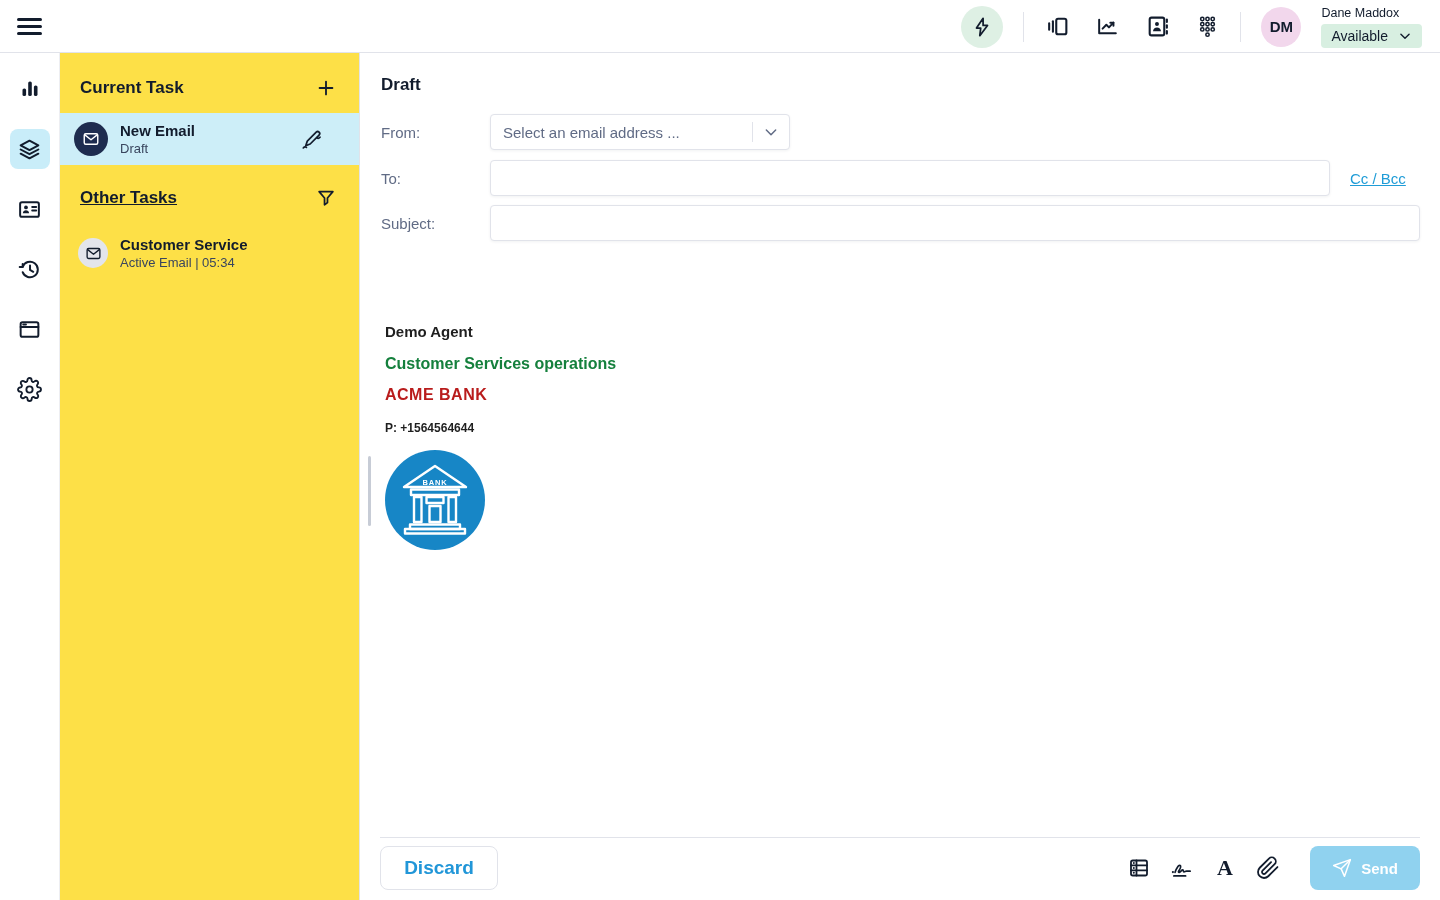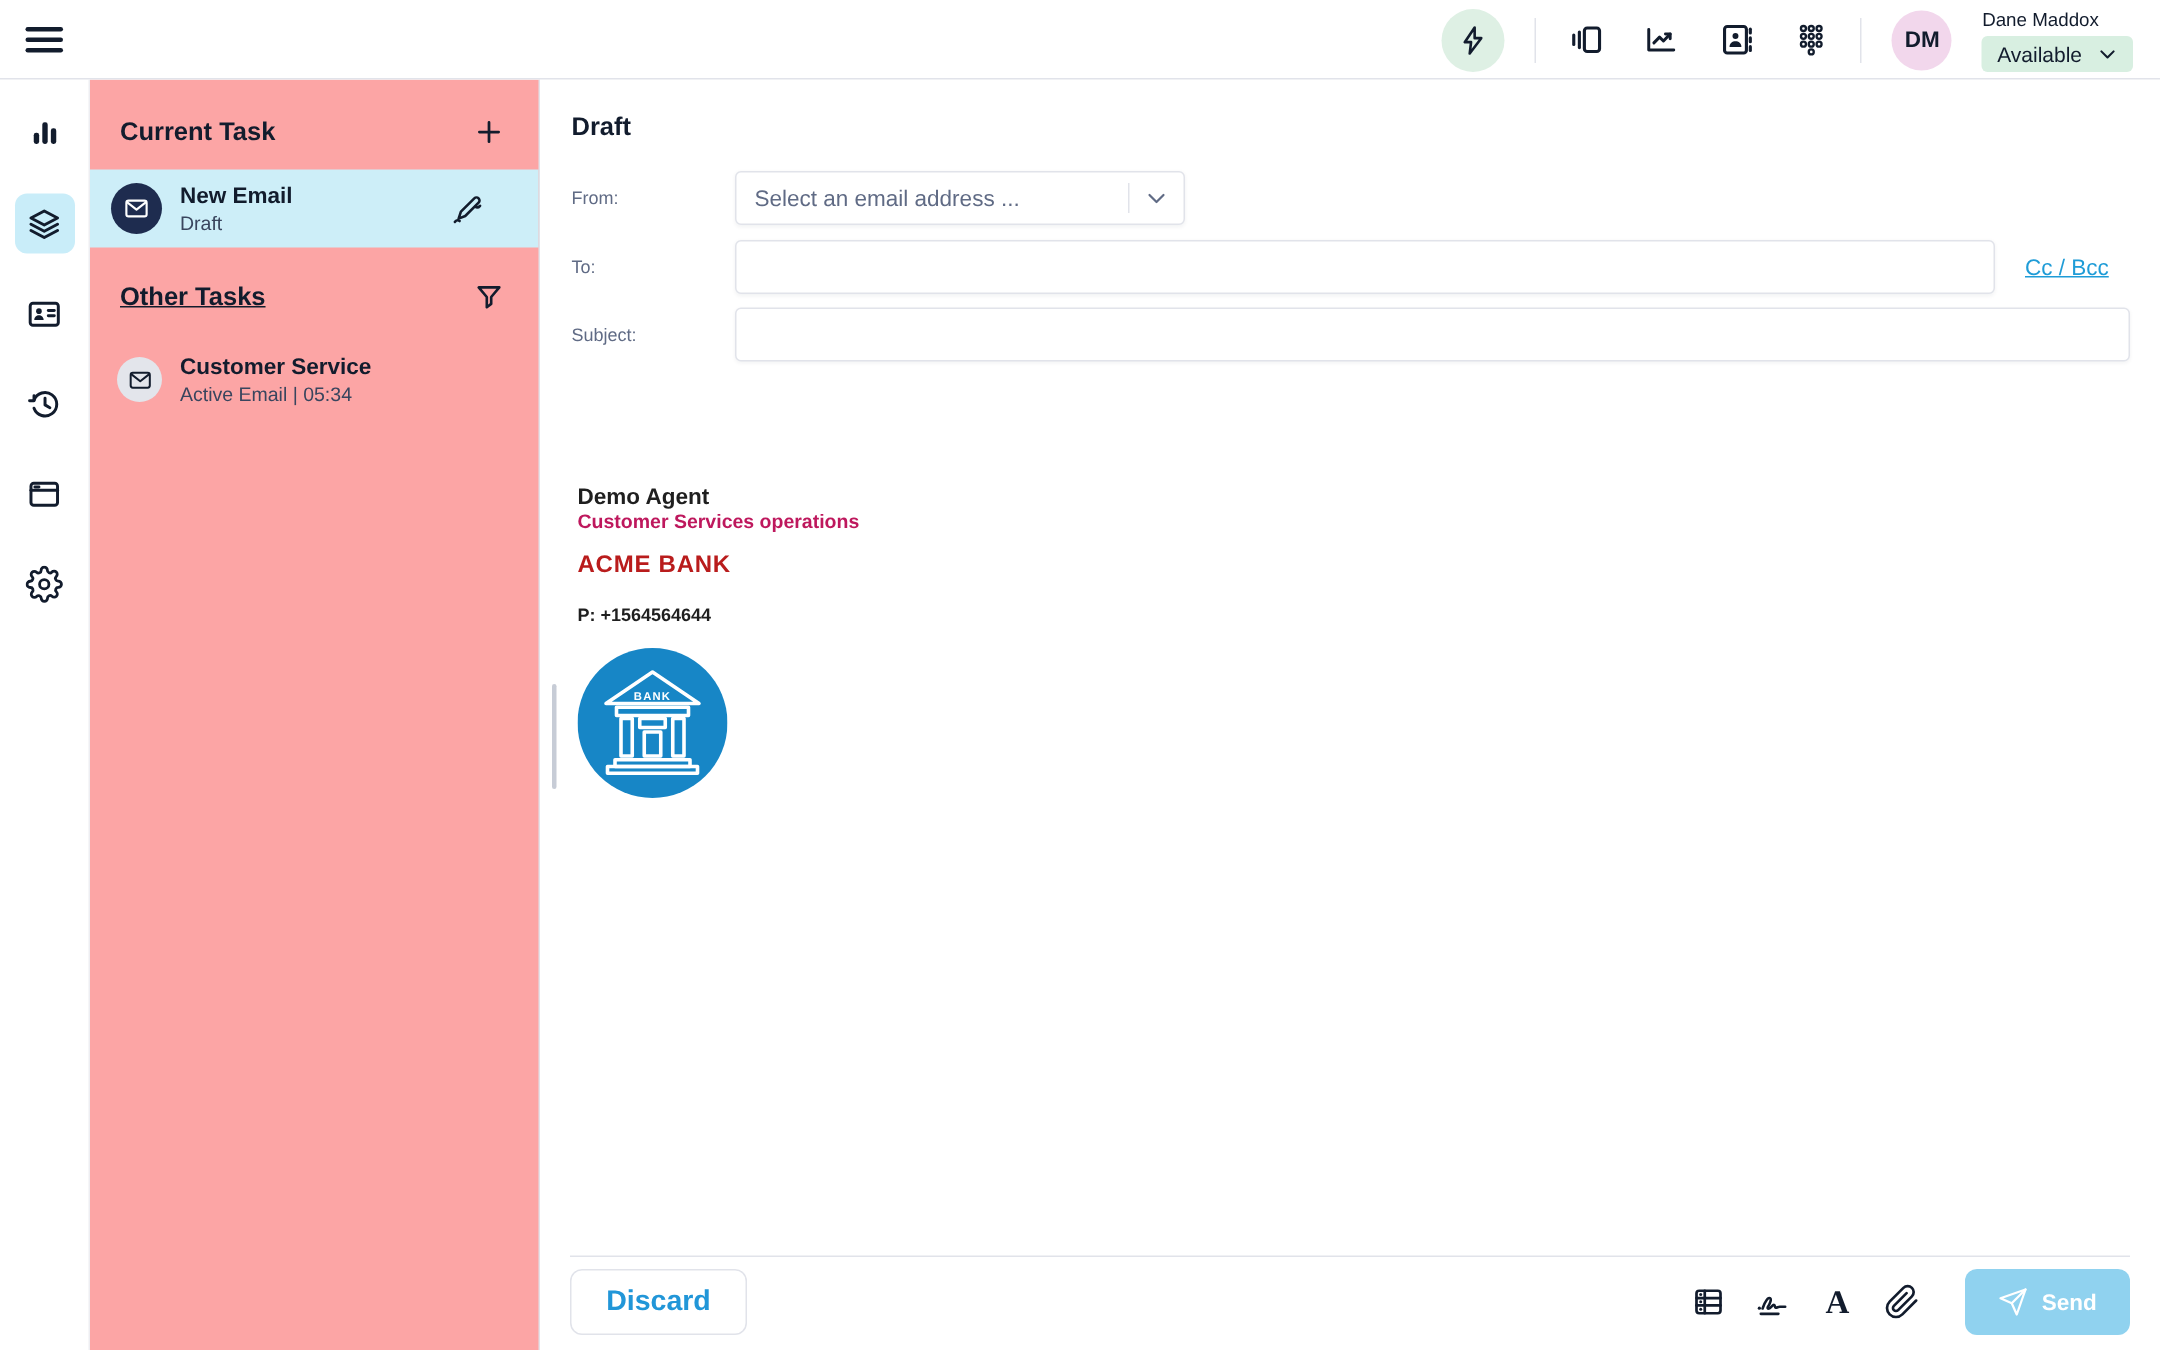--- a/index.html
+++ b/index.html
@@ -32,21 +32,21 @@
   
   .rail { position:absolute; left:0; top:53px; width:60px; bottom:0; background:#fff;
     border-right:1px solid #EDEEF2; display:flex; flex-direction:column;
     align-items:center; padding-top:16px; gap:20px; }
   .rail-btn { width:40px; height:40px; border-radius:8px; display:flex;
     align-items:center; justify-content:center; cursor:pointer; }
   .rail-btn.selected { background:#C9EDF9; }
 
   
   .task-panel { position:absolute; left:60px; top:53px; width:300px; bottom:0;
-    background:#fca5a5; border-right:1px solid #E1E3EA; }
+    background:#fde047; border-right:1px solid #E1E3EA; }
   .panel-header { display:flex; align-items:center; justify-content:space-between;
     padding:24px 22px 14px 20px; }
   .panel-header h2 { font-size:17px; font-weight:bold; color:#121C2D; }
   .icon-btn { cursor:pointer; display:flex; align-items:center; justify-content:center; }
   .task-row { display:flex; align-items:center; padding:0 36px 0 14px; height:52px; cursor:pointer; }
   .task-row.selected { background:#CDEEF8; }
   .task-avatar { width:34px; height:34px; border-radius:50%; background:#1E2C4F;
     display:flex; align-items:center; justify-content:center; flex-shrink:0; }
   .task-avatar.gray { width:30px; height:30px; background:#E3E5EB; margin-left:4px; }
   .task-texts { margin-left:12px; flex:1; }
@@ -56,41 +56,41 @@
   .task-row.plain { height:56px; }
 
   
   .main { position:absolute; left:360px; top:53px; right:0; bottom:0; background:#fff; }
   .compose-title { position:absolute; left:21px; top:22px; font-size:17px;
     font-weight:bold; color:#121C2D; }
   .form-row { position:absolute; left:21px; display:flex; align-items:center; }
   .row-from { top:61px; }
   .row-to { top:107px; }
   .row-subject { top:152px; }
-  .field-label { width:109px; font-size:12px; color:#606B85; }
+  .field-label { width:109px; font-size:15px; color:#606B85; }
   .select-box { width:300px; height:36px; border:1px solid #E1E3EA; border-radius:4px;
     background:#fff; box-shadow:0 1px 3px rgba(18,28,45,.06);
     display:flex; align-items:center; padding:0 10px 0 12px; cursor:pointer; }
   .select-placeholder { flex:1; font-size:15px; color:#606B85; }
   .select-divider { width:1px; height:20px; background:#E1E3EA; margin-right:10px; }
   .text-input { height:36px; border:1px solid #E1E3EA; border-radius:4px; background:#fff;
     box-shadow:0 1px 3px rgba(18,28,45,.06); font-size:15px; color:#121C2D;
     padding:0 12px; outline:none; font-family:"Liberation Sans", sans-serif; }
   .to-input { width:840px; }
   .subject-input { width:930px; }
   .ccbcc-link { margin-left:20px; font-size:15px; color:#1F9CD7;
     text-decoration:underline; cursor:pointer; white-space:nowrap; }
 
   .scroll-thumb { position:absolute; left:8px; top:403px; width:3px; height:70px;
     background:#C7CCD6; border-radius:2px; cursor:grab; }
 
   
   .editor-body { position:absolute; left:25px; top:270px; right:30px; cursor:text; }
   .sig-name { font-size:15px; font-weight:bold; color:#1f1f1f; }
-  .sig-dept { font-size:13px; font-weight:bold; color:#be185d; }
+  .sig-dept { margin-top:15px; font-size:16px; font-weight:bold; color:#15803d; }
   .sig-company { margin-top:13px; font-size:16px; font-weight:bold; color:#b91c1c; letter-spacing:.5px; }
   .sig-phone { margin-top:17px; font-size:12px; font-weight:bold; color:#1f1f1f; }
   .sig-logo { margin-top:15px; width:100px; height:100px; }
 
   
   .footer-divider { position:absolute; left:20px; right:20px; bottom:62px;
     border-top:1px solid #E1E3EA; }
   .compose-footer { position:absolute; left:20px; right:20px; bottom:10px; height:44px;
     display:flex; align-items:center; justify-content:space-between; }
   .discard-btn { width:118px; height:44px; background:#fff; border:1px solid #E1E3EA;

